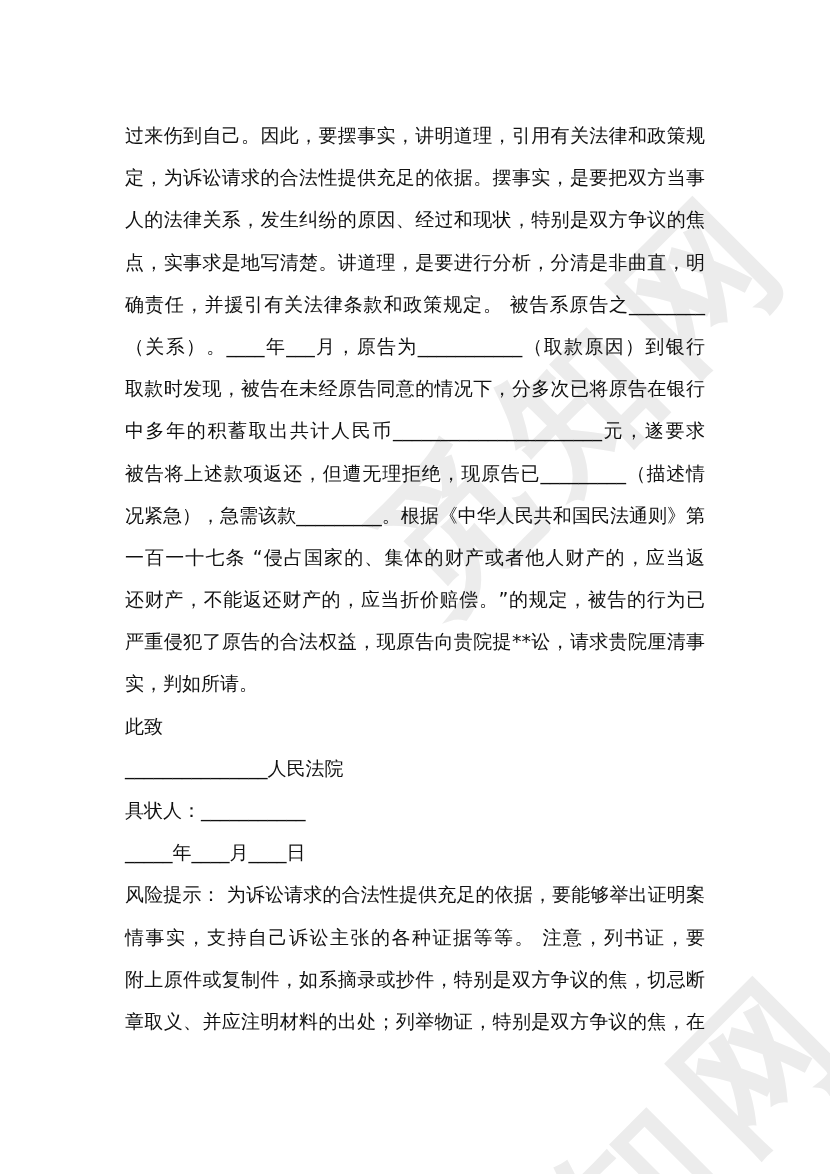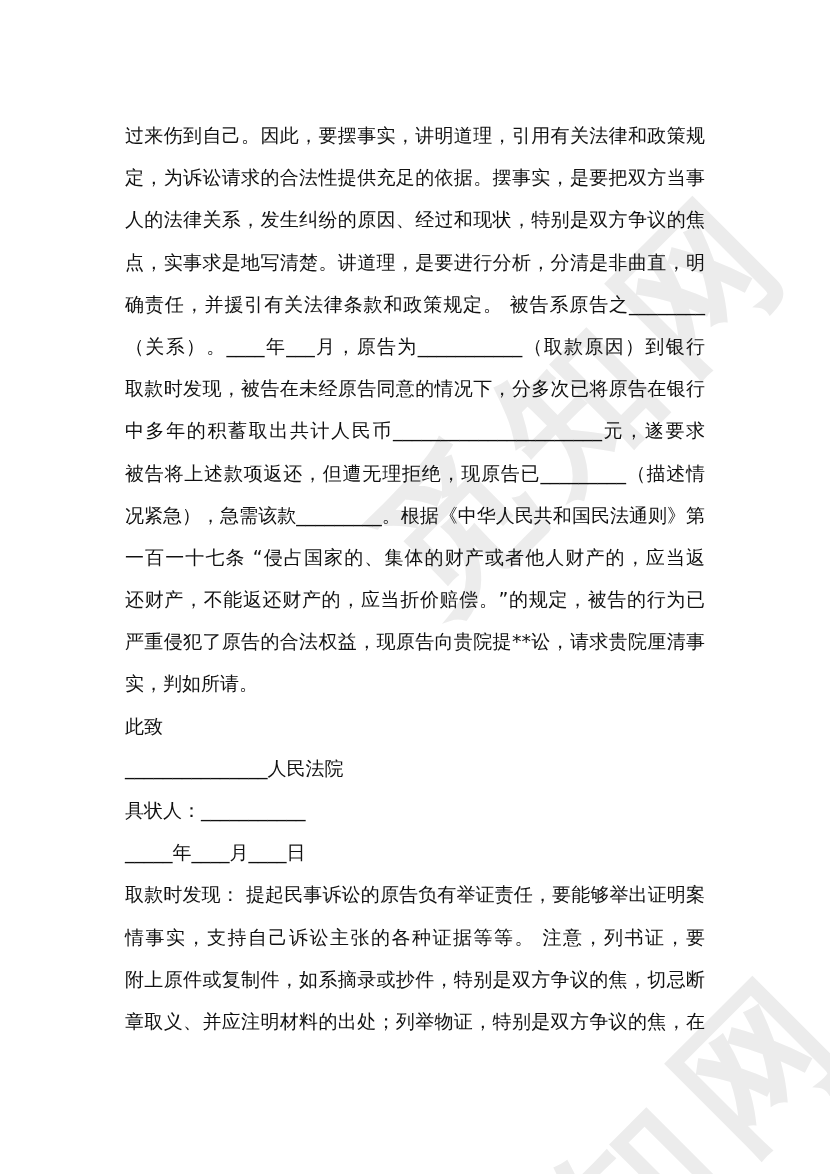--- a/index.html
+++ b/index.html
@@ -50,19 +50,19 @@
     </div>
 
     <div class="para">
       <span class="line">此致</span>
       <span class="line">_______________人民法院</span>
       <span class="line">具状人：___________</span>
       <span class="line">_____年____月____日</span>
     </div>
 
     <div class="para">
-      <span class="line just">取款时发现：  提起民事诉讼的原告负有举证责任，要能够举出证明案</span>
+      <span class="line just">风险提示：  为诉讼请求的合法性提供充足的依据，要能够举出证明案</span>
       <span class="line just">情事实，支持自己诉讼主张的各种证据等等。   注意，列书证，要</span>
       <span class="line just">附上原件或复制件，如系摘录或抄件，特别是双方争议的焦，切忌断</span>
       <span class="line just">章取义、并应注明材料的出处；列举物证，特别是双方争议的焦，在</span>
     </div>
   </div>
 </div>
 
 </body></html>

